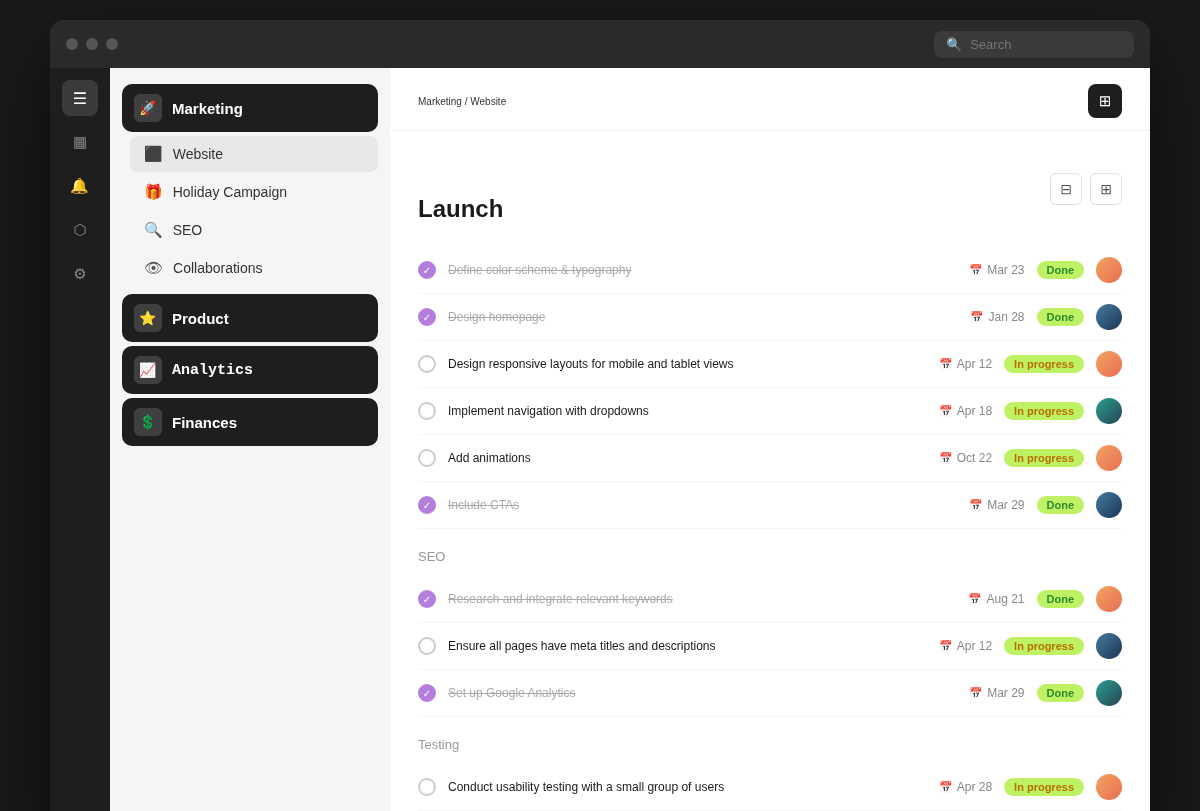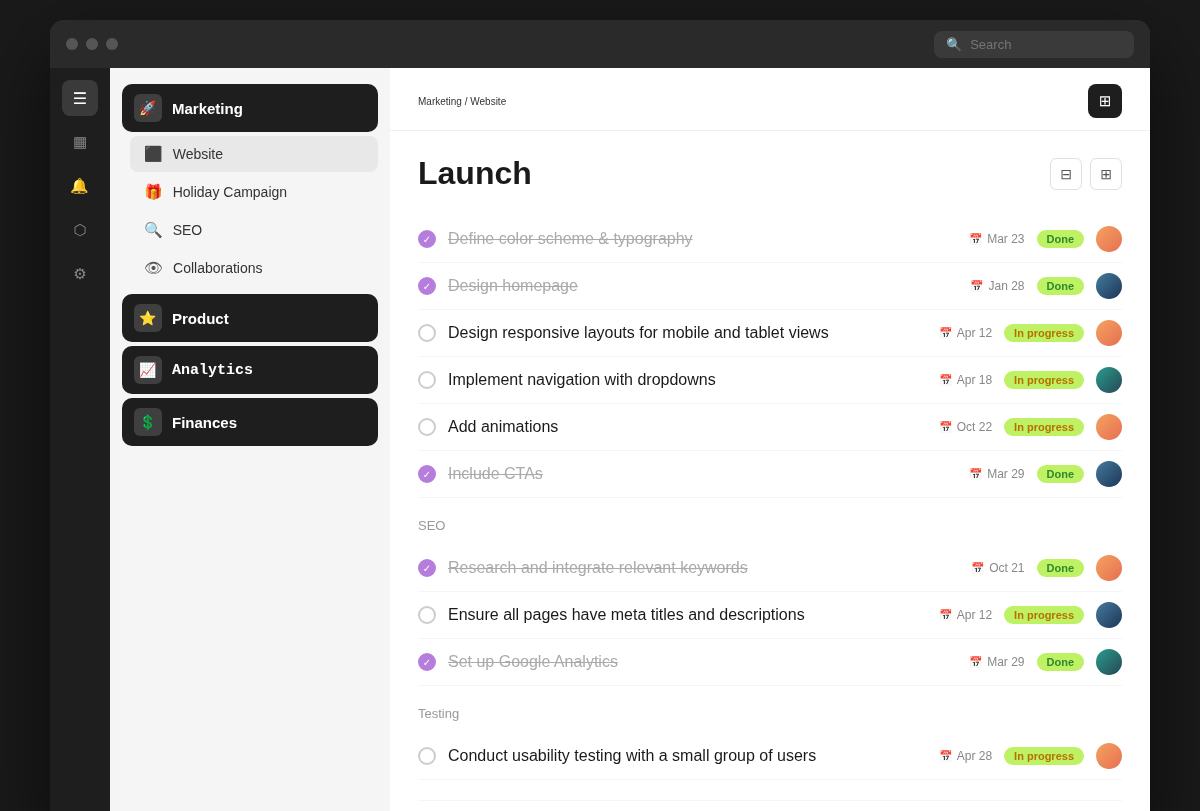--- a/index.html
+++ b/index.html
@@ -208,23 +208,24 @@
       overflow-y: auto;
       padding: 24px 28px;
     }
     .page-title-row {
       display: flex;
       align-items: center;
       justify-content: space-between;
       margin-bottom: 24px;
     }
     .page-title {
-      font-size: 32px;
+      font-size: 24px;
       font-weight: 700;
       color: #1a1a1a;
+      margin-top: 40px;
     }
     .title-actions {
       display: flex;
       gap: 8px;
     }
     .title-icon-btn {
       width: 32px;
       height: 32px;
       border-radius: 6px;
       border: 1px solid #e0e0e0;
@@ -261,21 +262,21 @@
       justify-content: center;
     }
     .task-checkbox.checked {
       background: #b57edc;
       border-color: #b57edc;
       color: #fff;
       font-size: 10px;
     }
     .task-text {
       flex: 1;
-      font-size: 16px;
+      font-size: 12px;
       color: #1a1a1a;
     }
     .task-text.done {
       text-decoration: line-through;
       color: #aaa;
     }
     .task-meta {
       display: flex;
       align-items: center;
       gap: 12px;
@@ -508,21 +509,21 @@
 
         <div class="section-spacer">
           <div class="section-label">SEO</div>
 
           <div class="task-row">
             <div class="task-checkbox checked">✓</div>
             <span class="task-text done">Research and integrate relevant keywords</span>
             <div class="task-meta">
               <span class="task-date">
                 <span style="font-size:11px;">📅</span>
-                <span>Oct 21</span>
+                <span>Aug 21</span>
               </span>
               <span class="task-badge badge-done">Done</span>
               <div class="task-avatar av1"></div>
             </div>
           </div>
 
           <div class="task-row">
             <div class="task-checkbox"></div>
             <span class="task-text">Ensure all pages have meta titles and descriptions</span>
             <div class="task-meta">

